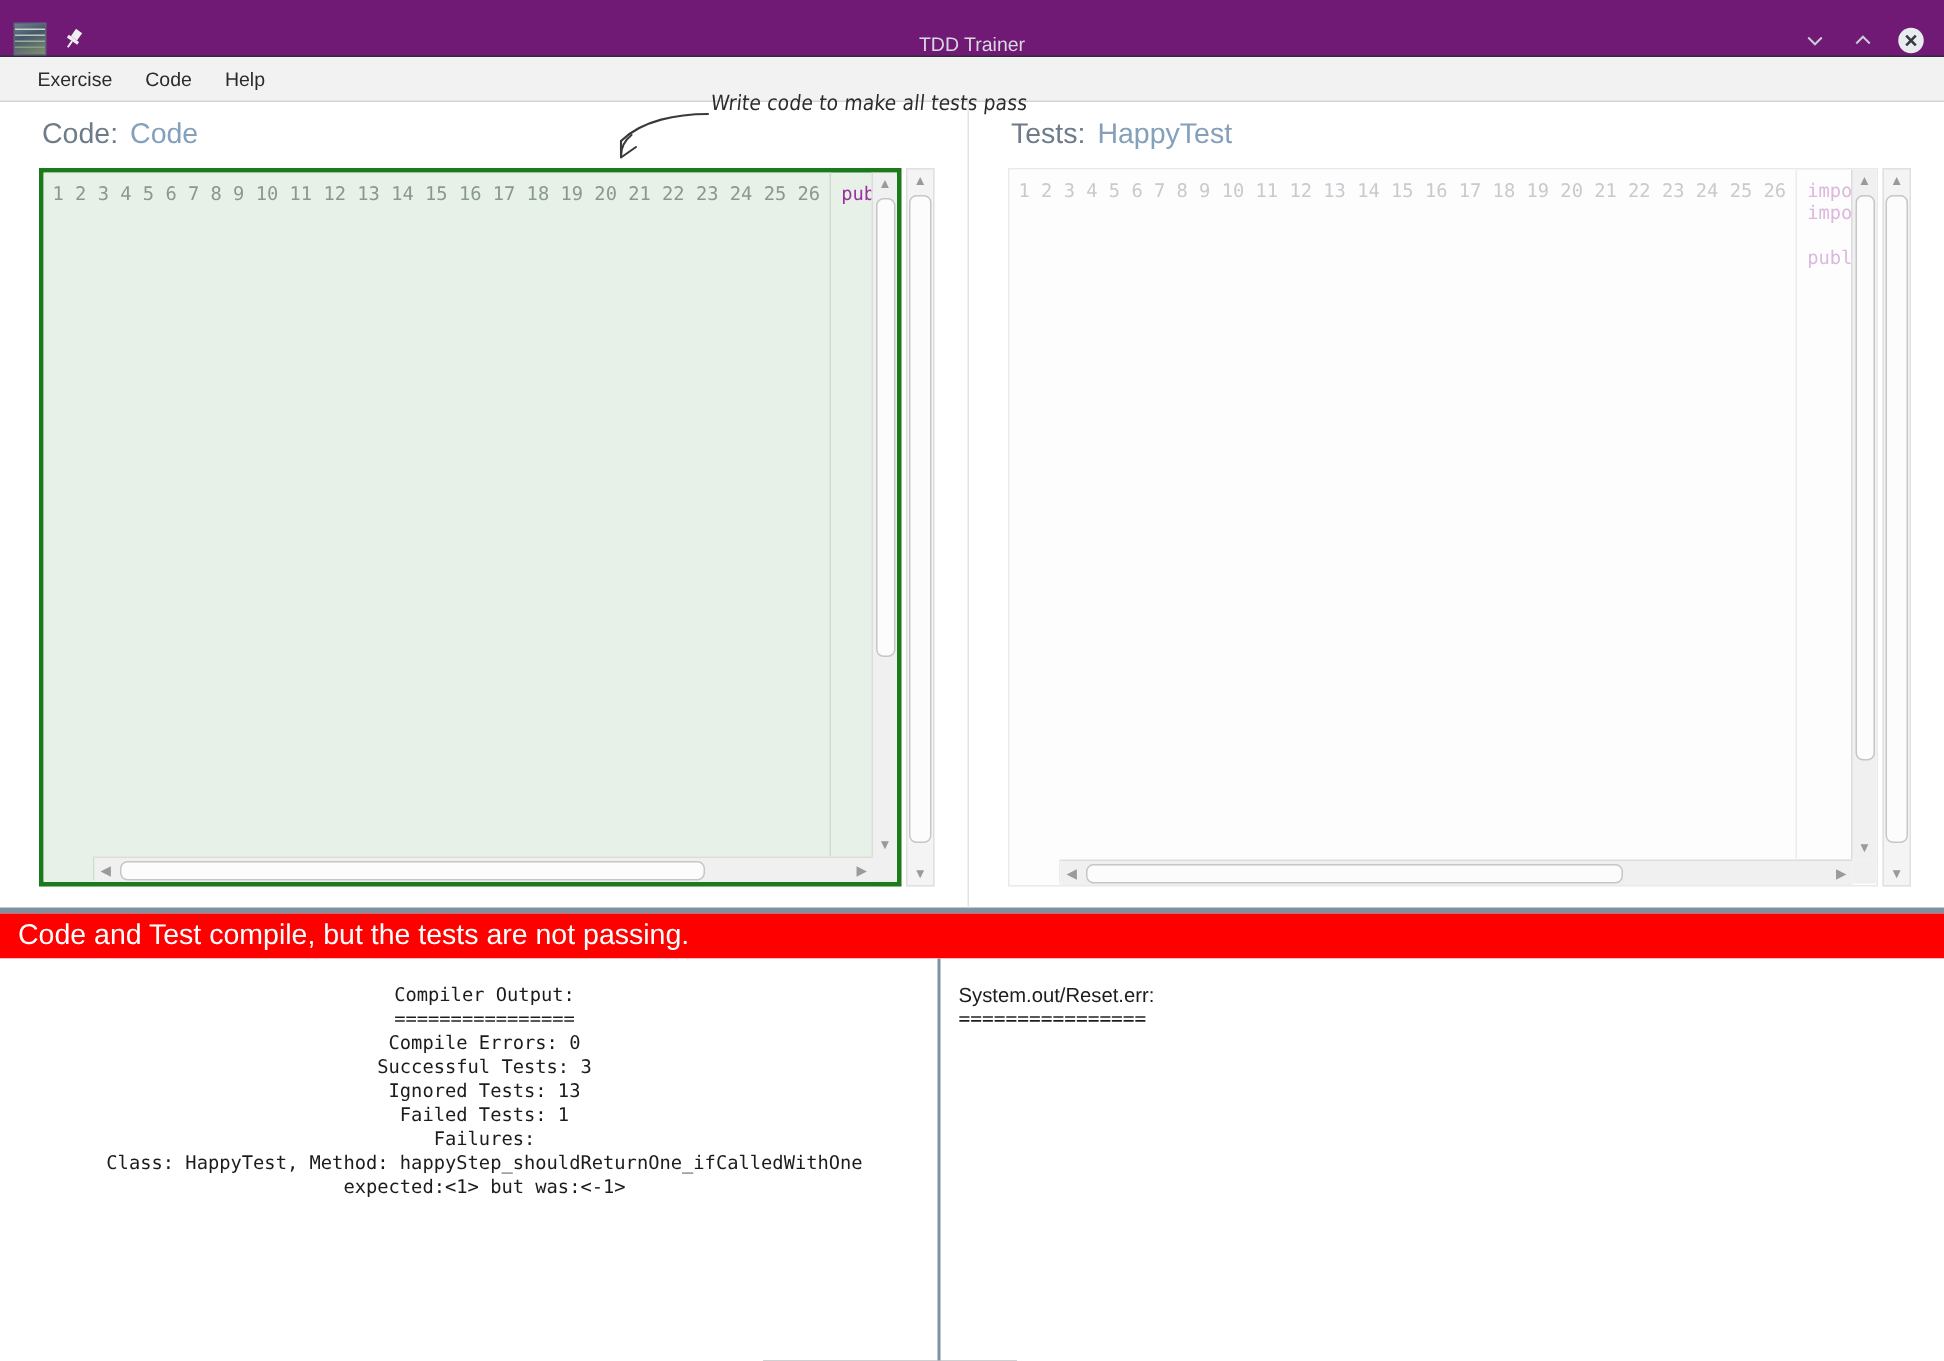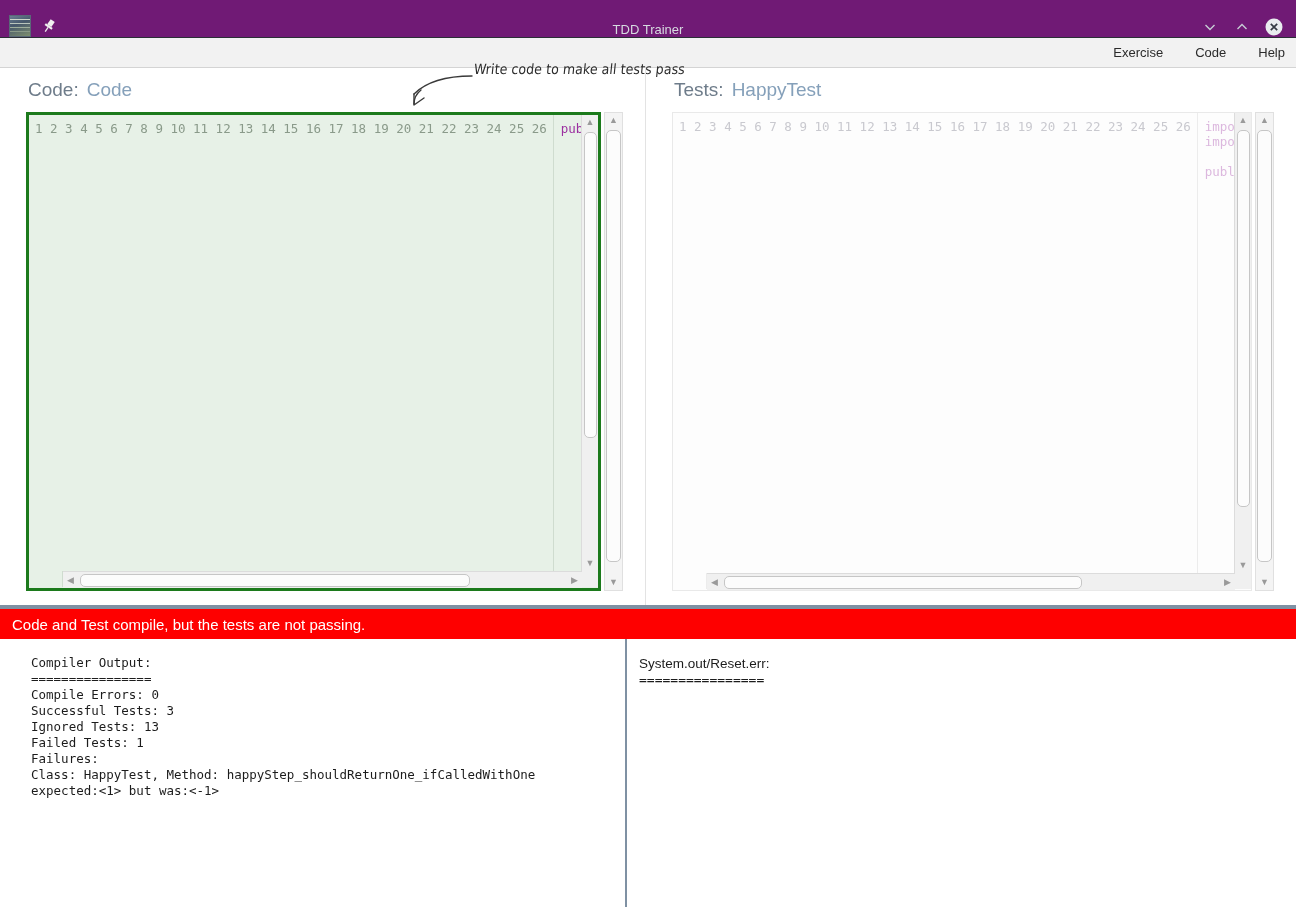--- a/index.html
+++ b/index.html
@@ -50,23 +50,22 @@
     padding-right: 12px; position: relative; z-index: 2;
   }
   .tb-btn { width: 20px; height: 20px; display:flex; align-items:center; justify-content:center; cursor: default; }
   .tb-btn svg { display:block; }
 
   
   .menubar {
     height: 29px; background: #f2f2f2;
     border-bottom: 1px solid #d4d4d4;
     display: flex; align-items: center;
-    gap: 10px;
+    padding-left: 14px; gap: 0;
     flex: 0 0 auto;
-    justify-content: flex-end;
   }
   .menu-item {
     font-size: 13px; color: #2b2b2b;
     padding: 4px 11px; border-radius: 2px; cursor: default;
   }
 
   
   .content {
     flex: 1 1 auto; background: #ffffff;
     display: flex; flex-direction: column;
@@ -226,36 +225,37 @@
   .outer-sb .sb-thumb-v { width: 13px; }
 
   
   .status-sep { height: 4px; background: #7f91a3; flex: 0 0 auto; }
   .status-bar {
     flex: 0 0 auto; height: 30px;
     background: #fe0000;
     display: flex; align-items: center;
     padding-left: 12px;
   }
-  .status-text { color: #ffffff; font-size: 15px; }
+  .status-text { color: #ffffff; font-size: 19px; }
 
   
   .output-row { flex: 0 0 268px; display: flex; background: #ffffff; min-height: 0; }
   .out-left {
     flex: 0 0 625px; padding: 16px 10px 0 31px;
     box-sizing: border-box; overflow: hidden;
   }
   .out-right {
     flex: 1 1 auto; border-left: 2px solid #7f91a3;
     padding: 16px 10px 0 12px; box-sizing: border-box; overflow: hidden;
   }
   .out-mono {
     font-family: "DejaVu Sans Mono", monospace;
     font-size: 12.5px; line-height: 16px; color: #1c1c1c;
     white-space: pre;
+    text-align: center;
   }
   .out-head {
     font-family: "Liberation Sans", sans-serif;
     font-size: 13.5px; color: #1c1c1c; line-height: 17px;
   }
   .out-rule {
     font-family: "DejaVu Sans Mono", monospace;
     font-size: 13px; color: #1c1c1c; letter-spacing: 0px; line-height: 15px;
   }
 </style>

